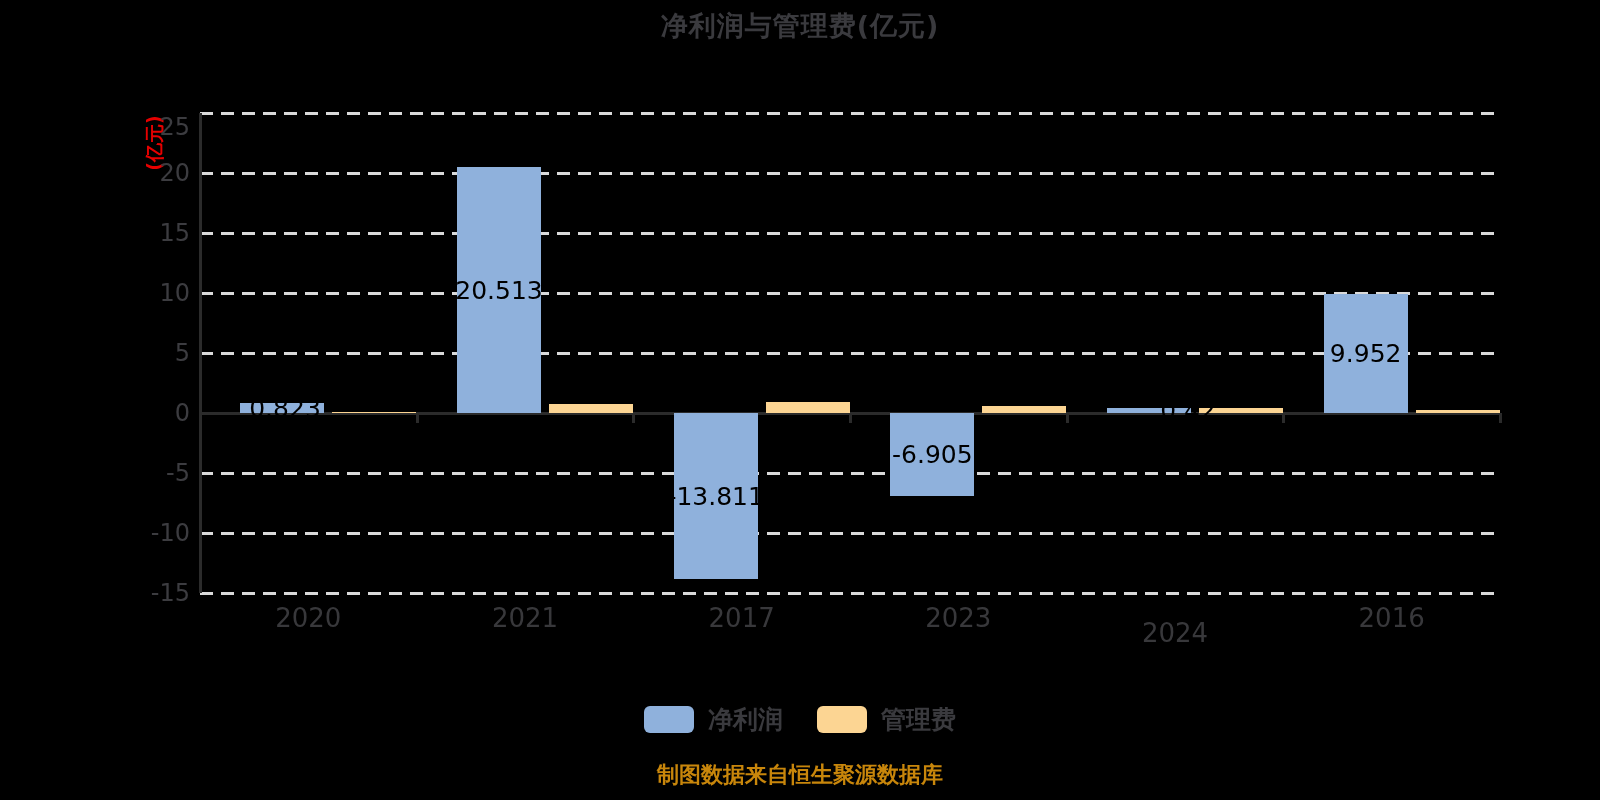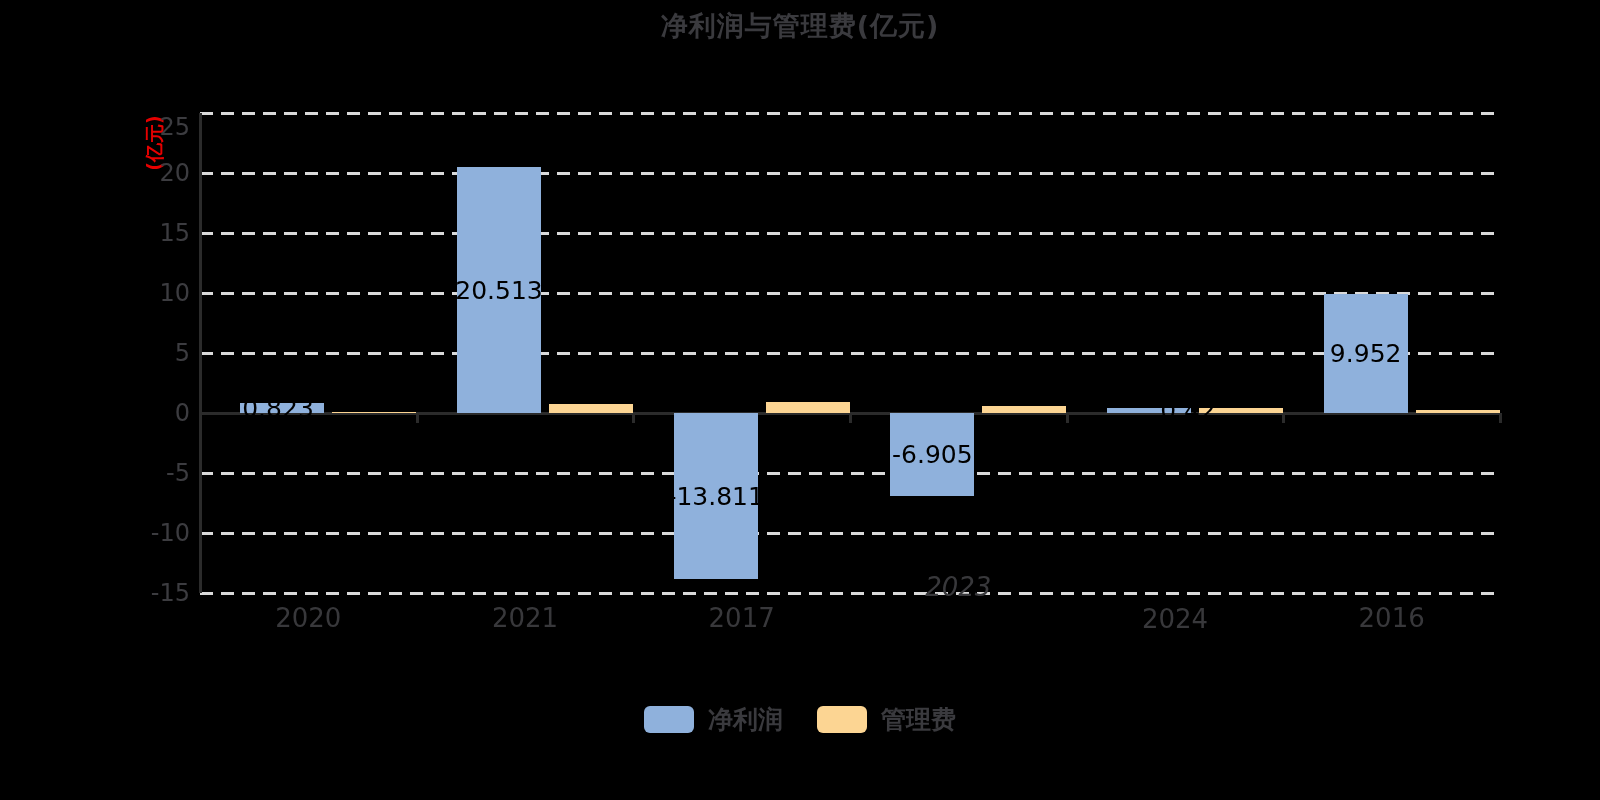--- a/index.html
+++ b/index.html
@@ -77,50 +77,51 @@
       <div class="axis-line" style="left: 199px; top: 113px; width: 3px; height: 480px;"></div>
       <div class="axis-line" style="left: 200px; top: 412px; width: 1300px; height: 3px; z-index: 1;"></div>
       <div class="axis-line" style="left: 199px; top: 413px; width: 3px; height: 10px;"></div>
       <div class="axis-line" style="left: 415.667px; top: 413px; width: 3px; height: 10px;"></div>
       <div class="axis-line" style="left: 632.333px; top: 413px; width: 3px; height: 10px;"></div>
       <div class="axis-line" style="left: 849px; top: 413px; width: 3px; height: 10px;"></div>
       <div class="axis-line" style="left: 1065.67px; top: 413px; width: 3px; height: 10px;"></div>
       <div class="axis-line" style="left: 1282.33px; top: 413px; width: 3px; height: 10px;"></div>
       <div class="axis-line" style="left: 1499px; top: 413px; width: 3px; height: 10px;"></div>
       <div class="bar" style="left: 240.333px; top: 403.124px; width: 84px; height: 9.876px; background: rgb(143, 177, 220);"></div>
-      <div class="bar-label" style="left: 278px; top: 408.062px;">0.823</div>
+      <div class="bar-label" style="left: 285px; top: 408.062px;">0.823</div>
       <div class="bar" style="left: 332.333px; top: 412px; width: 84px; height: 1px; background: rgb(252, 213, 147);"></div>
       <div class="xtick-label" style="left: 248.333px; top: 603px;">2020</div>
       <div class="bar" style="left: 457px; top: 166.844px; width: 84px; height: 246.156px; background: rgb(143, 177, 220);"></div>
       <div class="bar-label" style="left: 499px; top: 289.922px;">20.513</div>
       <div class="bar" style="left: 549px; top: 404.36px; width: 84px; height: 8.64px; background: rgb(252, 213, 147);"></div>
       <div class="xtick-label" style="left: 465px; top: 603px;">2021</div>
       <div class="bar" style="left: 673.667px; top: 413px; width: 84px; height: 165.732px; background: rgb(143, 177, 220);"></div>
       <div class="bar-label" style="left: 715.667px; top: 495.866px;">-13.811</div>
       <div class="bar" style="left: 765.667px; top: 402.44px; width: 84px; height: 10.56px; background: rgb(252, 213, 147);"></div>
       <div class="xtick-label" style="left: 681.667px; top: 603px;">2017</div>
       <div class="bar" style="left: 890.333px; top: 413px; width: 84px; height: 82.86px; background: rgb(143, 177, 220);"></div>
       <div class="bar-label" style="left: 932.333px; top: 454.43px;">-6.905</div>
       <div class="bar" style="left: 982.333px; top: 405.56px; width: 84px; height: 7.44px; background: rgb(252, 213, 147);"></div>
-      <div class="xtick-label" style="left: 898.333px; top: 572px; font-style: italic;">2023</div>
+      <div class="xtick-label" style="left: 898.333px; top: 603px;">2023</div>
       <div class="bar" style="left: 1107px; top: 407.96px; width: 84px; height: 5.04px; background: rgb(143, 177, 220);"></div>
       <div class="bar-label" style="left: 1188px; top: 410.48px;">0.42</div>
       <div class="bar" style="left: 1199px; top: 408.44px; width: 84px; height: 4.56px; background: rgb(252, 213, 147);"></div>
-      <div class="xtick-label" style="left: 1115px; top: 604px;">2024</div>
+      <div class="xtick-label" style="left: 1115px; top: 618px;">2024</div>
       <div class="bar" style="left: 1323.67px; top: 293.576px; width: 84px; height: 119.424px; background: rgb(143, 177, 220);"></div>
       <div class="bar-label" style="left: 1365.67px; top: 353.288px;">9.952</div>
       <div class="bar" style="left: 1415.67px; top: 409.64px; width: 84px; height: 3.36px; background: rgb(252, 213, 147);"></div>
       <div class="xtick-label" style="left: 1331.67px; top: 603px;">2016</div>
     </div>
 
   <div class="legend">
     <div class="legend-item">
       <span class="legend-swatch" style="background:#8fb1dc;"></span>
       <span class="legend-label">净利润</span>
     </div>
     <div class="legend-item">
       <span class="legend-swatch" style="background:#fcd593;"></span>
       <span class="legend-label">管理费</span>
     </div>
   </div>
 
+  <div class="source-note">制图数据来自恒生聚源数据库</div>
 
 </div>
 
 </body></html>

